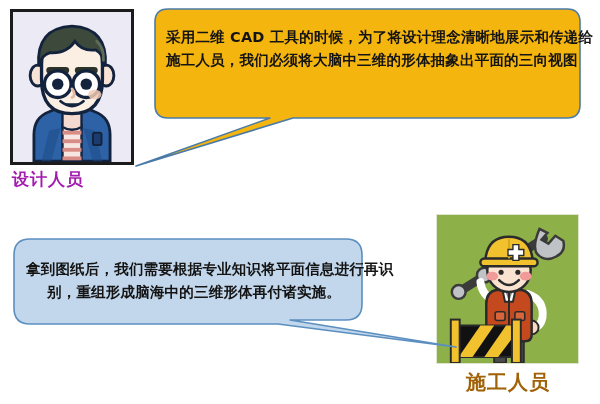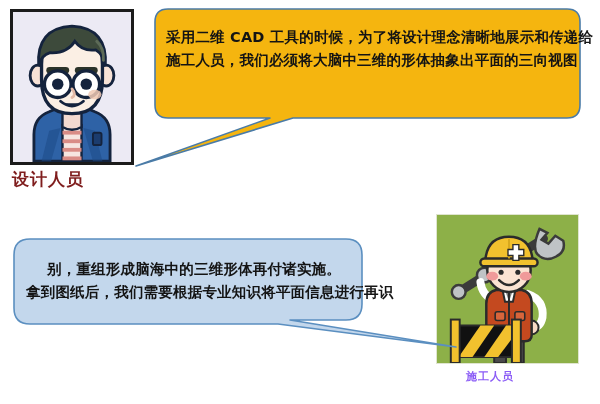--- a/index.html
+++ b/index.html
@@ -29,21 +29,21 @@
   }
   #designer-photo svg { display: block; width: 100%; height: 100%; }
 
   #designer-label {
     position: absolute;
     left: 12px;
     top: 168px;
     font-family: "DejaVu Serif", "Liberation Serif", serif;
     font-weight: bold;
     font-size: 17px;
-    color: #7f1d1d;
+    color: #a21caf;
     letter-spacing: 1px;
     white-space: nowrap;
   }
 
   
   #worker-photo {
     position: absolute;
     left: 436px;
     top: 214px;
     width: 143px;
@@ -54,22 +54,22 @@
     overflow: hidden;
   }
   #worker-photo svg { display: block; width: 100%; height: 100%; }
 
   #worker-label {
     position: absolute;
     left: 466px;
     top: 369px;
     font-family: "DejaVu Serif", "Liberation Serif", serif;
     font-weight: bold;
-    font-size: 11px;
-    color: #8b5cf6;
+    font-size: 20px;
+    color: #a16207;
     letter-spacing: 1px;
     white-space: nowrap;
   }
 
   
   .bubble-shape {
     position: absolute;
     left: 0;
     top: 0;
     width: 600px;
@@ -233,17 +233,17 @@
              H346 q16 0 16 16
              V304 q0 16 -16 16
              H290
              L456 347
              L278 324
              H30 q-16 0 -16 -16
              V255 q0 -16 16 -16 Z" fill="#C3D7EC" stroke="#5B8FC0" stroke-width="1.6" stroke-linejoin="round"></path>
   </svg>
 
   <div id="blue-bubble-text" class="bubble-text">
+    <span class="t-line">拿到图纸后，我们需要根据专业知识将平面信息进行再识</span>
     <span class="t-line">别，重组形成脑海中的三维形体再付诸实施。</span>
-    <span class="t-line">拿到图纸后，我们需要根据专业知识将平面信息进行再识</span>
   </div>
 
 </div>
 
 </body></html>

